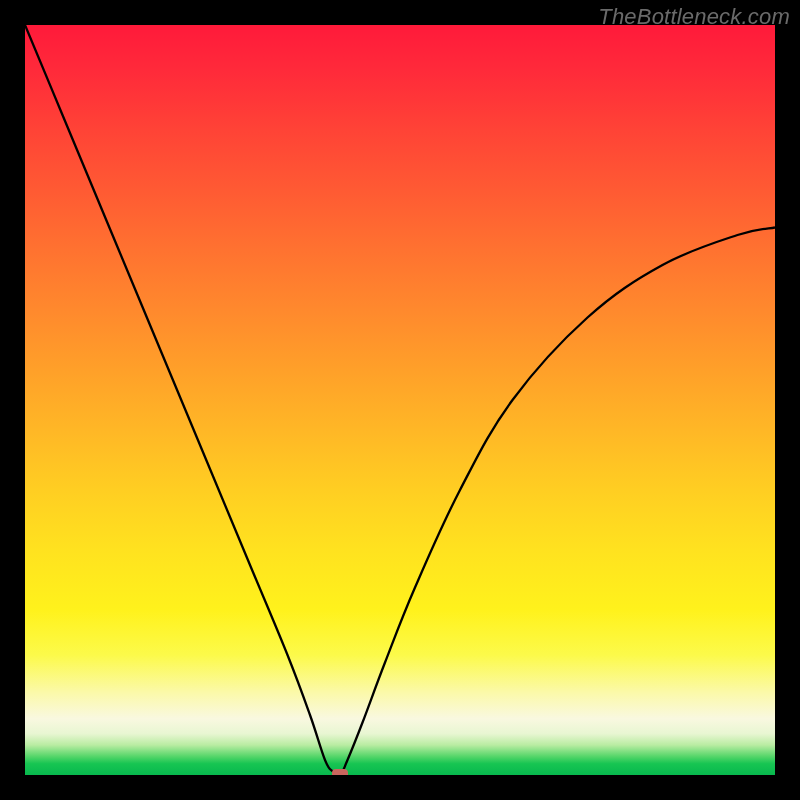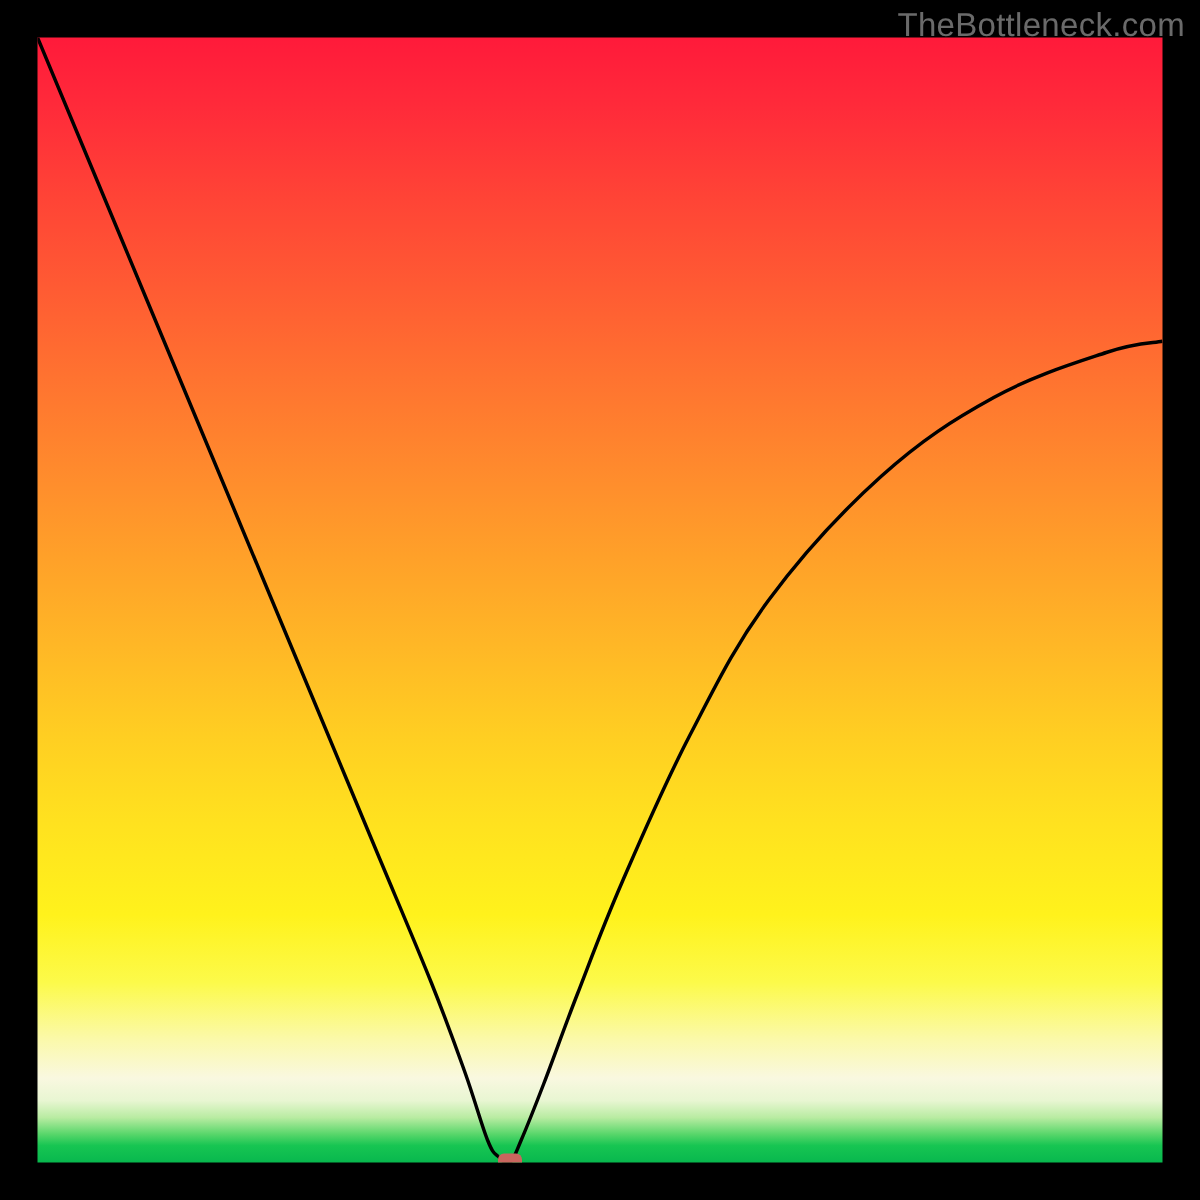--- a/index.html
+++ b/index.html
@@ -9,20 +9,21 @@
     height: 800px;
     background: #000;
     overflow: hidden;
     font-family: Arial, Helvetica, sans-serif;
   }
   .frame {
     position: relative;
     width: 800px;
     height: 800px;
     background: #000;
+    font-style: italic;
   }
   .watermark {
     position: absolute;
     top: 4px;
     right: 10px;
     color: #6a6a6a;
     font-size: 22px;
     font-weight: 500;
     letter-spacing: 0.2px;
     user-select: none;

